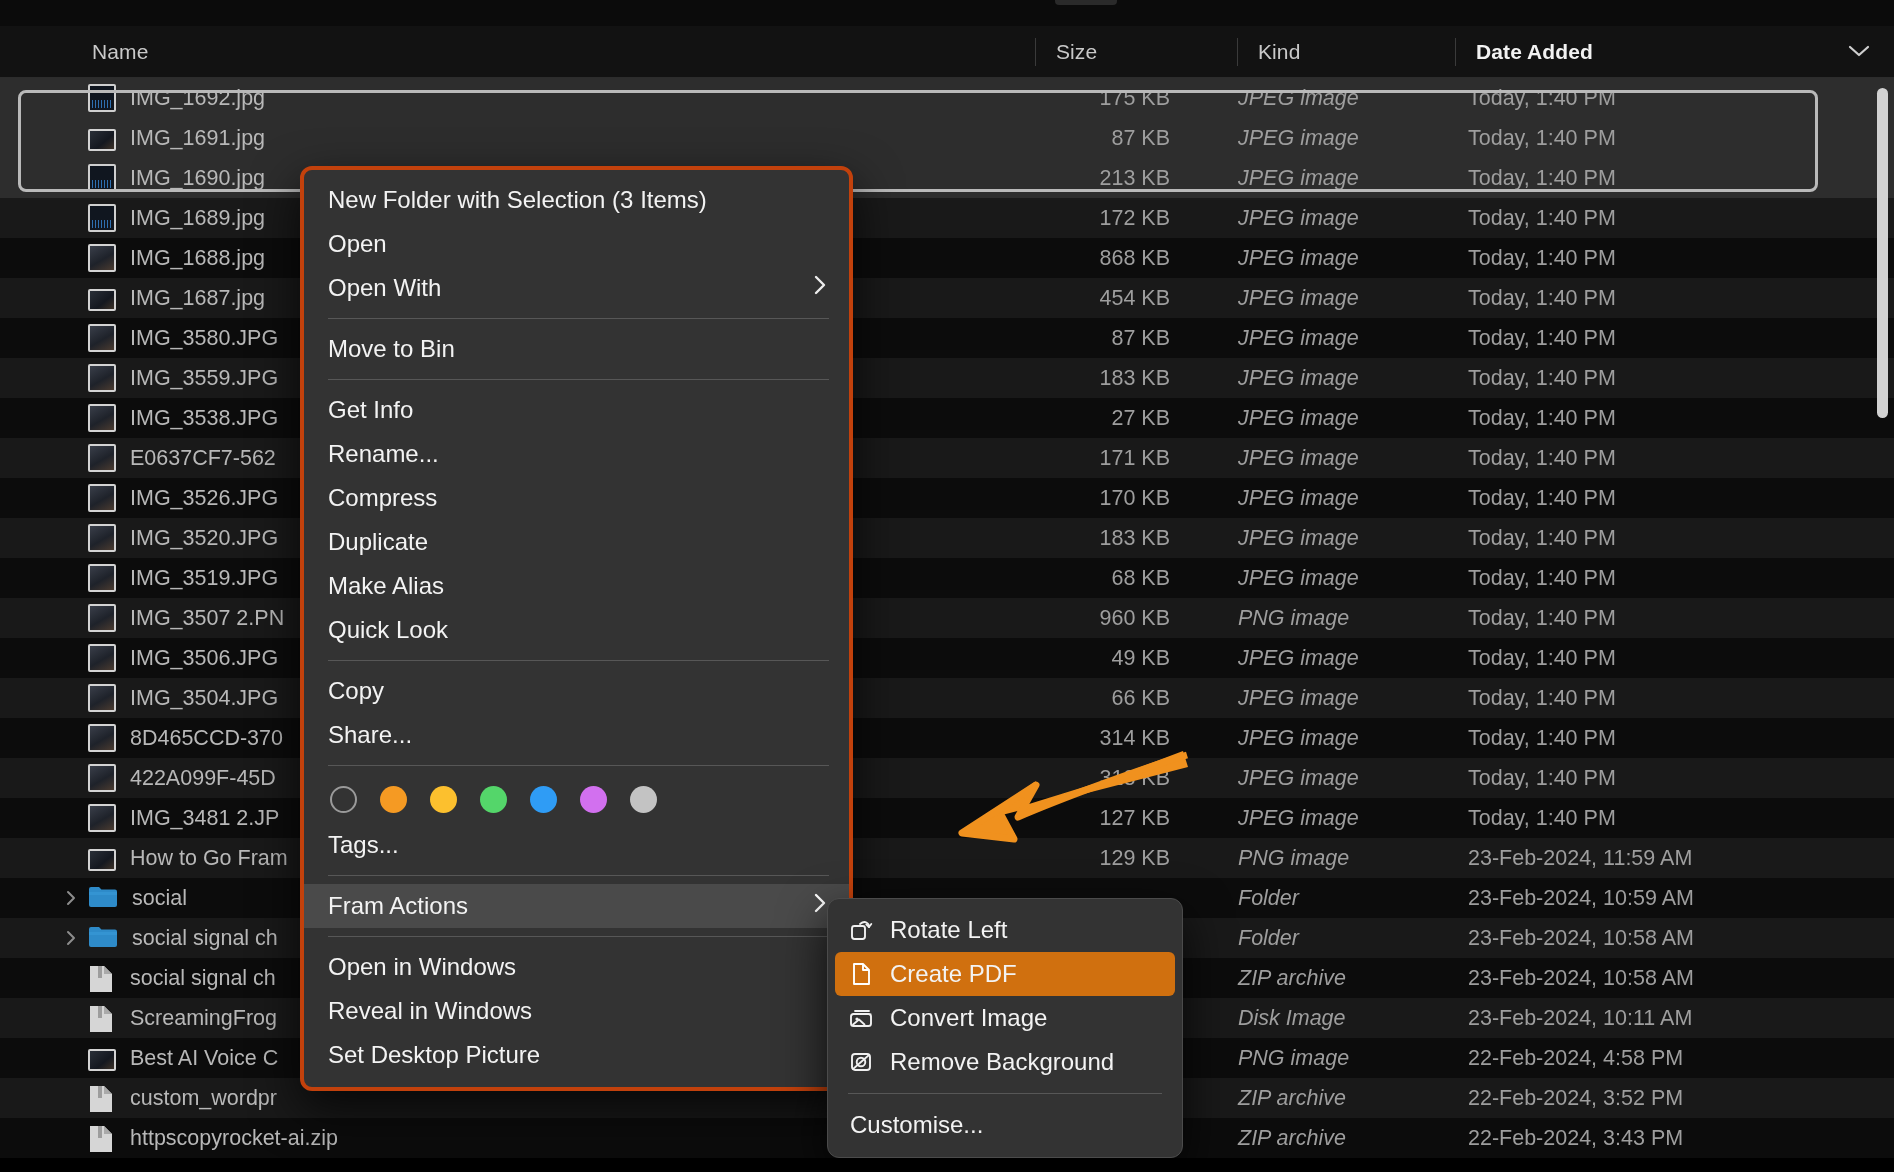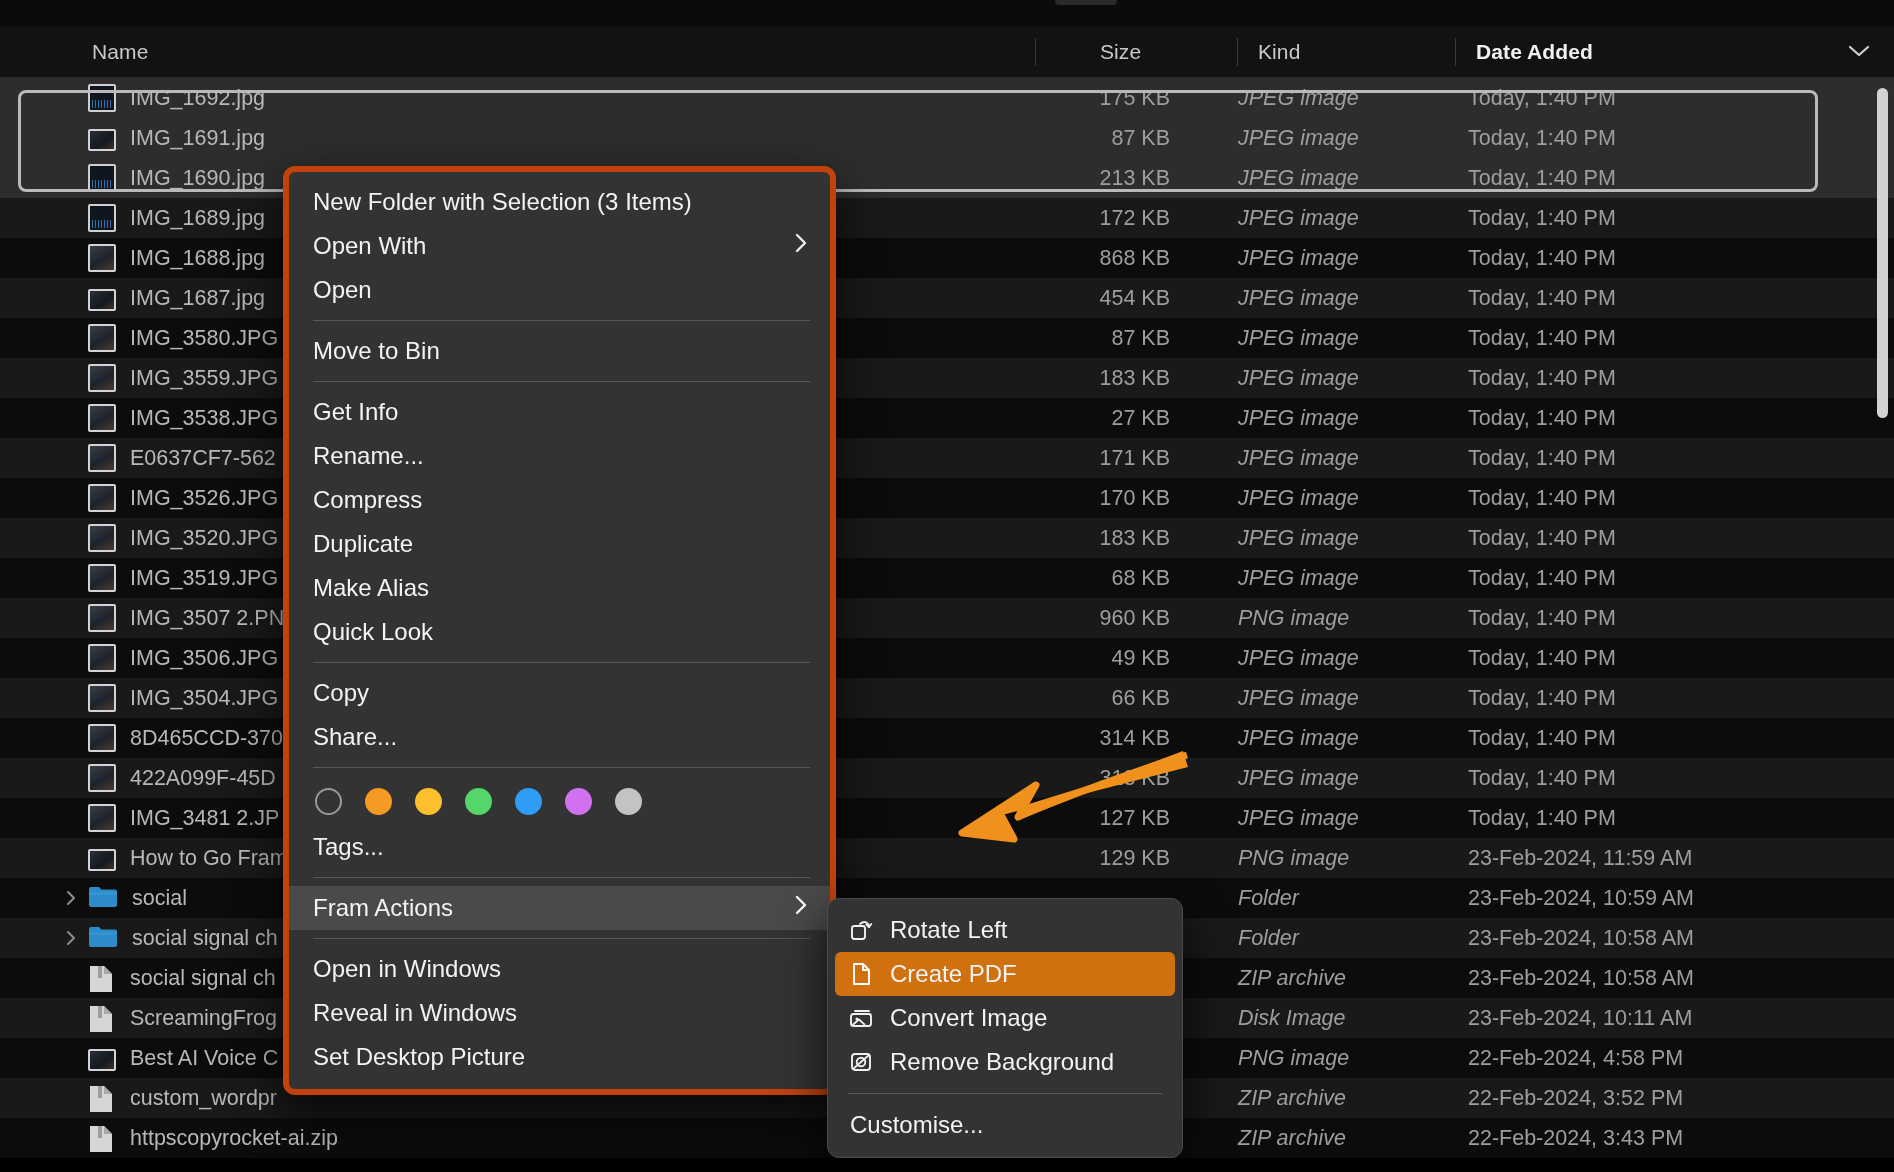--- a/index.html
+++ b/index.html
@@ -157,24 +157,24 @@
     position: absolute; right: 6px; top: 88px;
     width: 11px; height: 330px;
     background: #d2d2d2;
     border-radius: 6px;
     z-index: 6;
   }
 
   
   .ctx-menu {
     position: absolute;
-    left: 283px; top: 166px;
+    left: 300px; top: 166px;
     width: 553px;
     background: #333333;
-    border: 6px solid #c2410c;
+    border: 4px solid #c2410c;
     border-radius: 12px;
     box-shadow: 0 18px 48px rgba(0,0,0,.72);
     padding: 8px 0 10px 0;
     z-index: 40;
     backdrop-filter: blur(8px);
   }
   .mi {
     position: relative;
     height: 44px;
     display: flex; align-items: center;
@@ -255,21 +255,21 @@
 
 <div id="app">
 
   <div class="top-strip">
     <div class="tiny-tab"></div>
   </div>
 
   <div class="col-header">
     <div class="ch" style="left:92px;">Name</div>
     <div class="col-sep" style="left:1035px;"></div>
-    <div class="ch" style="left:1100px;text-align:right;">Size</div>
+    <div class="ch" style="left:1056px;text-align:right;">Size</div>
     <div class="col-sep" style="left:1237px;"></div>
     <div class="ch" style="left:1258px;">Kind</div>
     <div class="col-sep" style="left:1455px;"></div>
     <div class="ch sorted" style="left:1476px;">Date Added</div>
     <div class="sort-chevron">
       <svg width="22" height="14" viewBox="0 0 22 14">
           <path d="M2 3 L11 11 L20 3" stroke="#cfcfcf" stroke-width="2.2" fill="none" stroke-linecap="round" stroke-linejoin="round"></path>
         </svg>
     </div>
   </div>
@@ -755,30 +755,30 @@
 
   <div class="scrollbar"></div>
 
   <div class="ctx-menu">
 
     <div class="mi">
       <span>New Folder with Selection (3 Items)</span>
     </div>
 
     <div class="mi">
+      <span>Open</span>
+    </div>
+
+    <div class="mi">
       <span>Open With</span>
       <span class="chev">
         <svg width="14" height="22" viewBox="0 0 14 22">
             <path d="M3 3 L11 11 L3 19" stroke="#ededed" stroke-width="2.4" fill="none" stroke-linecap="round" stroke-linejoin="round"></path>
           </svg>
       </span>
-    </div>
-
-    <div class="mi">
-      <span>Open</span>
     </div>
 
     <div class="mi-sep"></div>
 
     <div class="mi">
       <span>Move to Bin</span>
     </div>
 
     <div class="mi-sep"></div>
 

